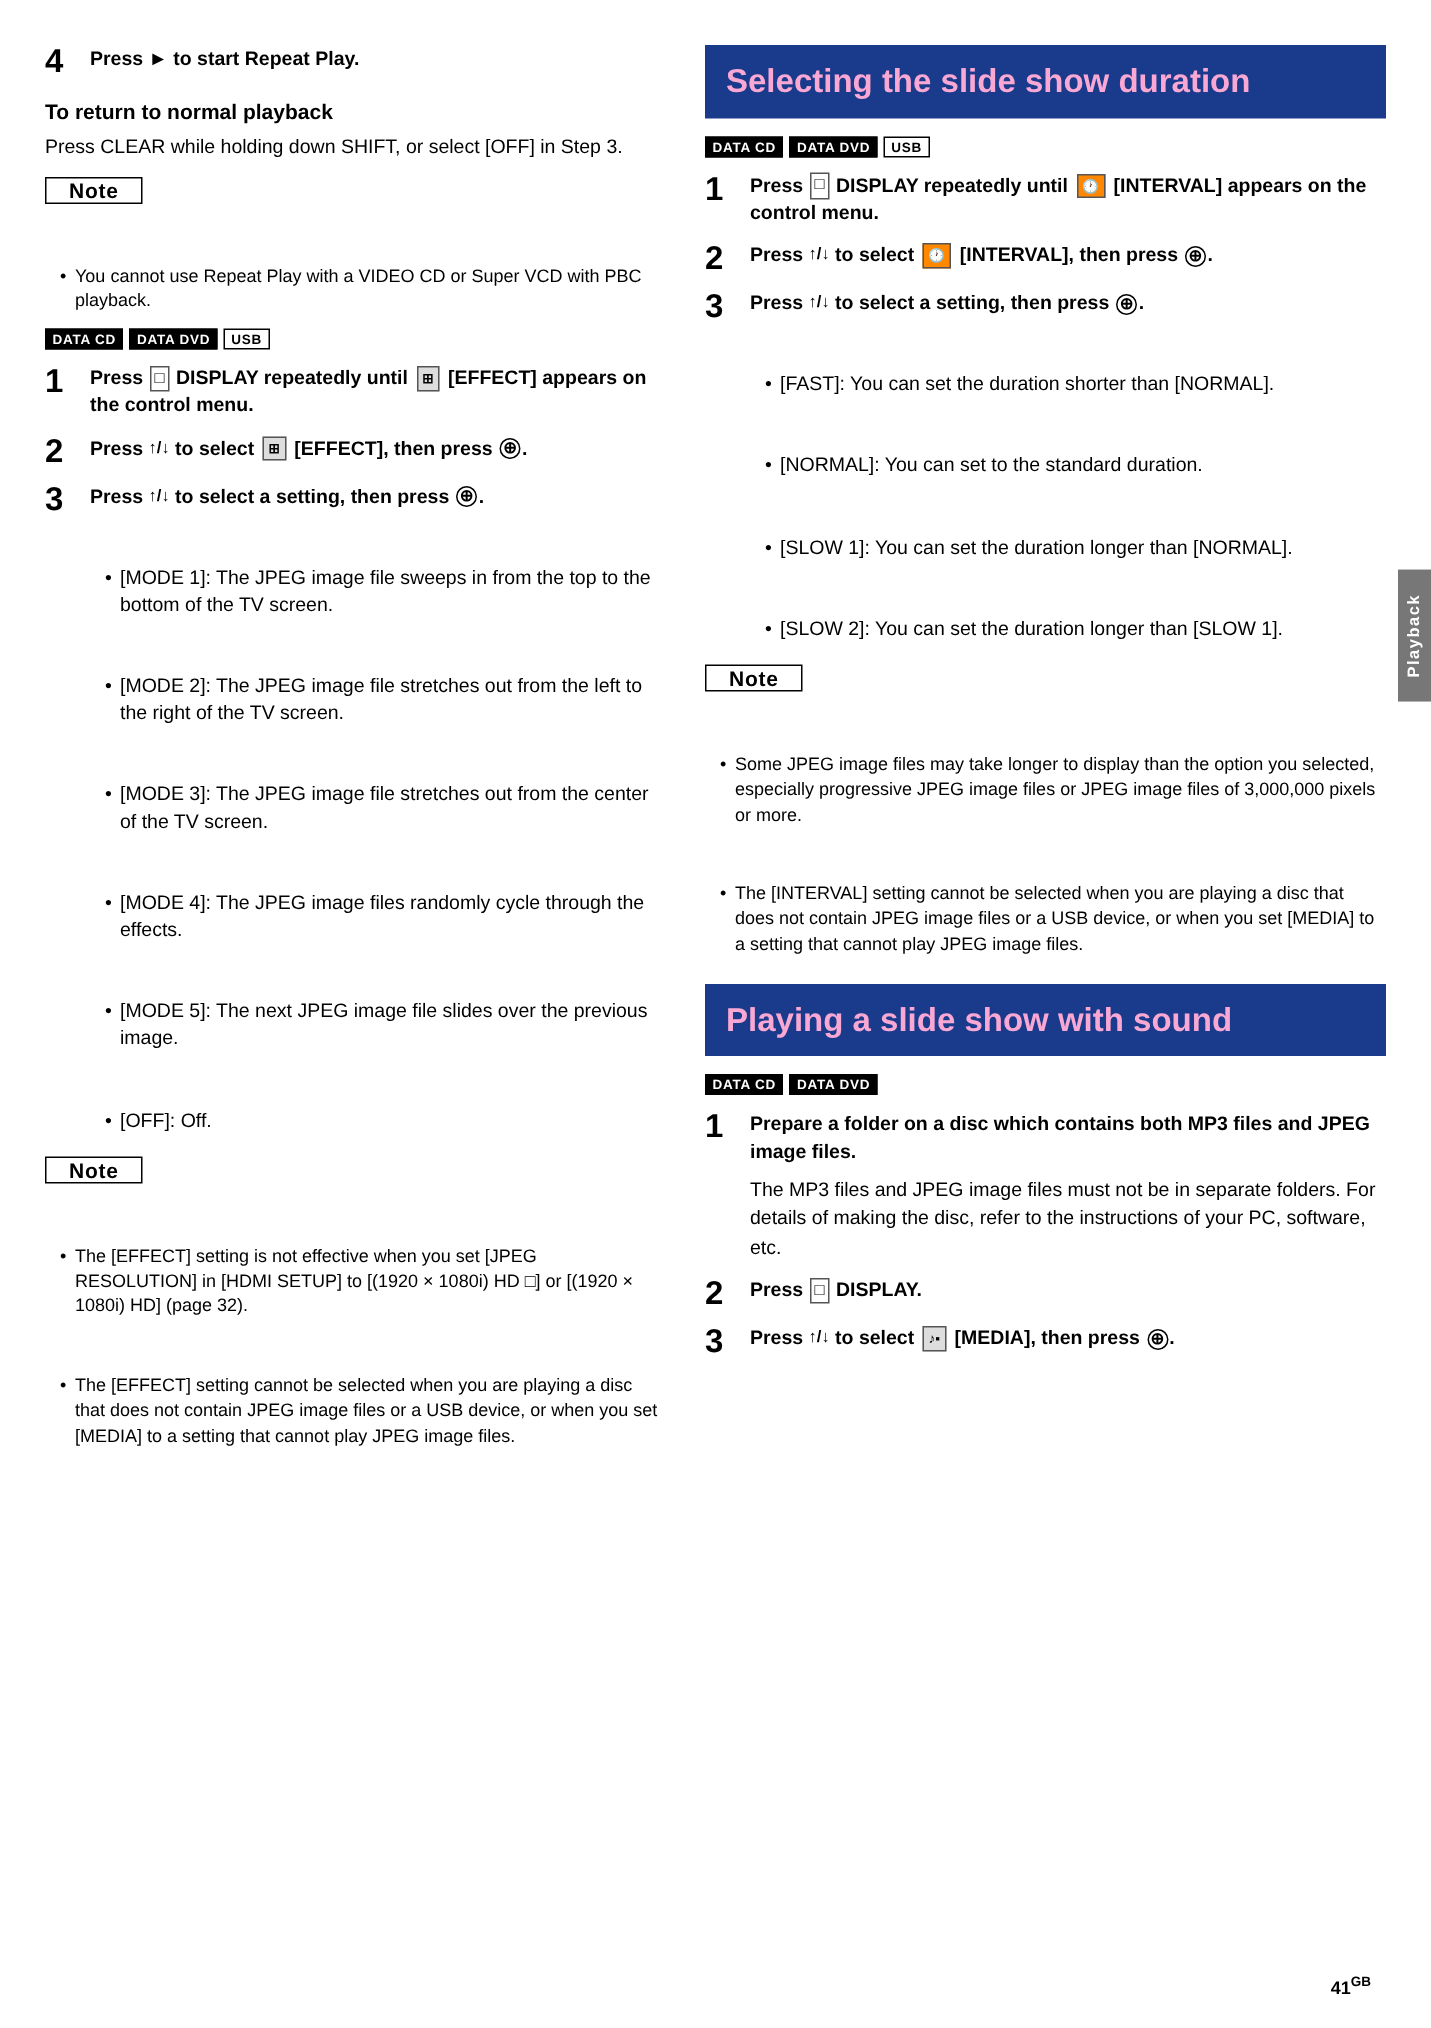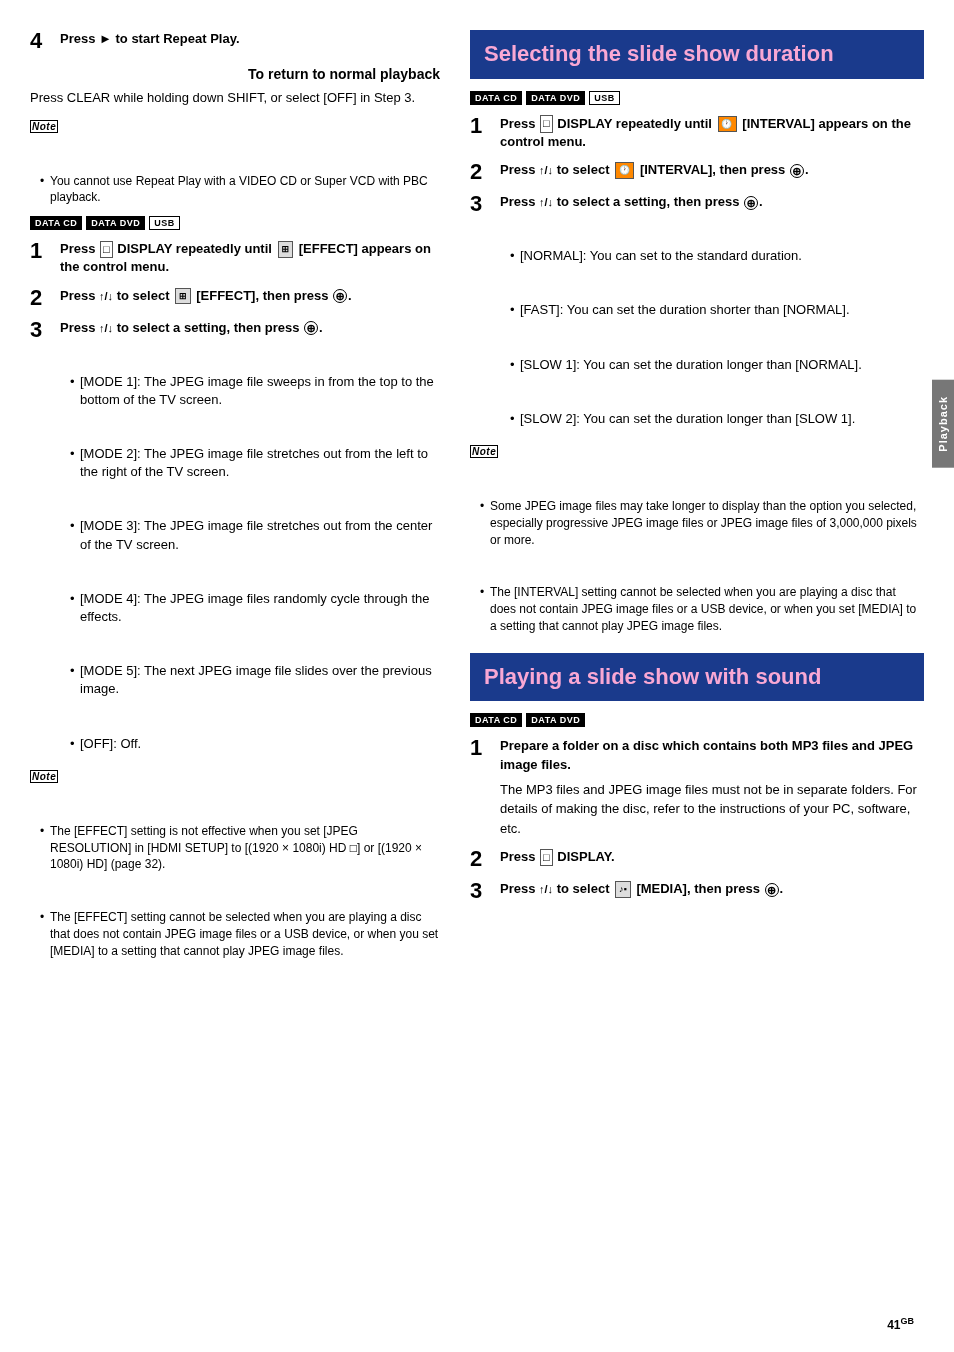--- a/index.html
+++ b/index.html
@@ -44,21 +44,20 @@
     .section-header.large {
       font-size: 22px;
     }
 
     
     .subsection-title {
       font-size: 14px;
       font-weight: bold;
       margin-bottom: 6px;
       margin-top: 14px;
-      text-align: right;
     }
 
     
     .badges {
       display: flex;
       gap: 4px;
       margin-bottom: 10px;
       align-items: center;
     }
     .badge {
@@ -118,27 +117,26 @@
     }
 
     
     .note-box {
       border: none;
       margin-top: 10px;
       margin-bottom: 10px;
     }
     .note-label {
       display: inline-block;
-      font-size: 10px;
+      font-size: 14px;
       font-weight: bold;
       border: 1.5px solid #000;
-      padding: 0 1px;
+      padding: 0 15px;
       margin-bottom: 4px;
       letter-spacing: 0.5px;
-      font-style: italic;
     }
     .note-box .bullet-list li {
       font-size: 12px;
     }
 
     
     .icon-display {
       display: inline-block;
       font-size: 11px;
       font-weight: bold;
@@ -327,22 +325,22 @@
         <strong>Press <span class="arrow-updown">↑/↓</span> to select
         <span class="icon-interval">🕐</span> [INTERVAL], then press <span class="circle-plus">⊕</span>.</strong>
       </div>
     </div>
 
     <div class="step">
       <div class="step-number">3</div>
       <div class="step-content">
         <strong>Press <span class="arrow-updown">↑/↓</span> to select a setting, then press <span class="circle-plus">⊕</span>.</strong>
         <ul class="bullet-list">
+          <li>[FAST]: You can set the duration shorter than [NORMAL].</li>
           <li>[NORMAL]: You can set to the standard duration.</li>
-          <li>[FAST]: You can set the duration shorter than [NORMAL].</li>
           <li>[SLOW 1]: You can set the duration longer than [NORMAL].</li>
           <li>[SLOW 2]: You can set the duration longer than [SLOW 1].</li>
         </ul>
       </div>
     </div>
 
     <div class="note-box">
       <span class="note-label">Note</span>
       <ul class="bullet-list">
         <li>Some JPEG image files may take longer to display than the option you selected, especially progressive JPEG image files or JPEG image files of 3,000,000 pixels or more.</li>

